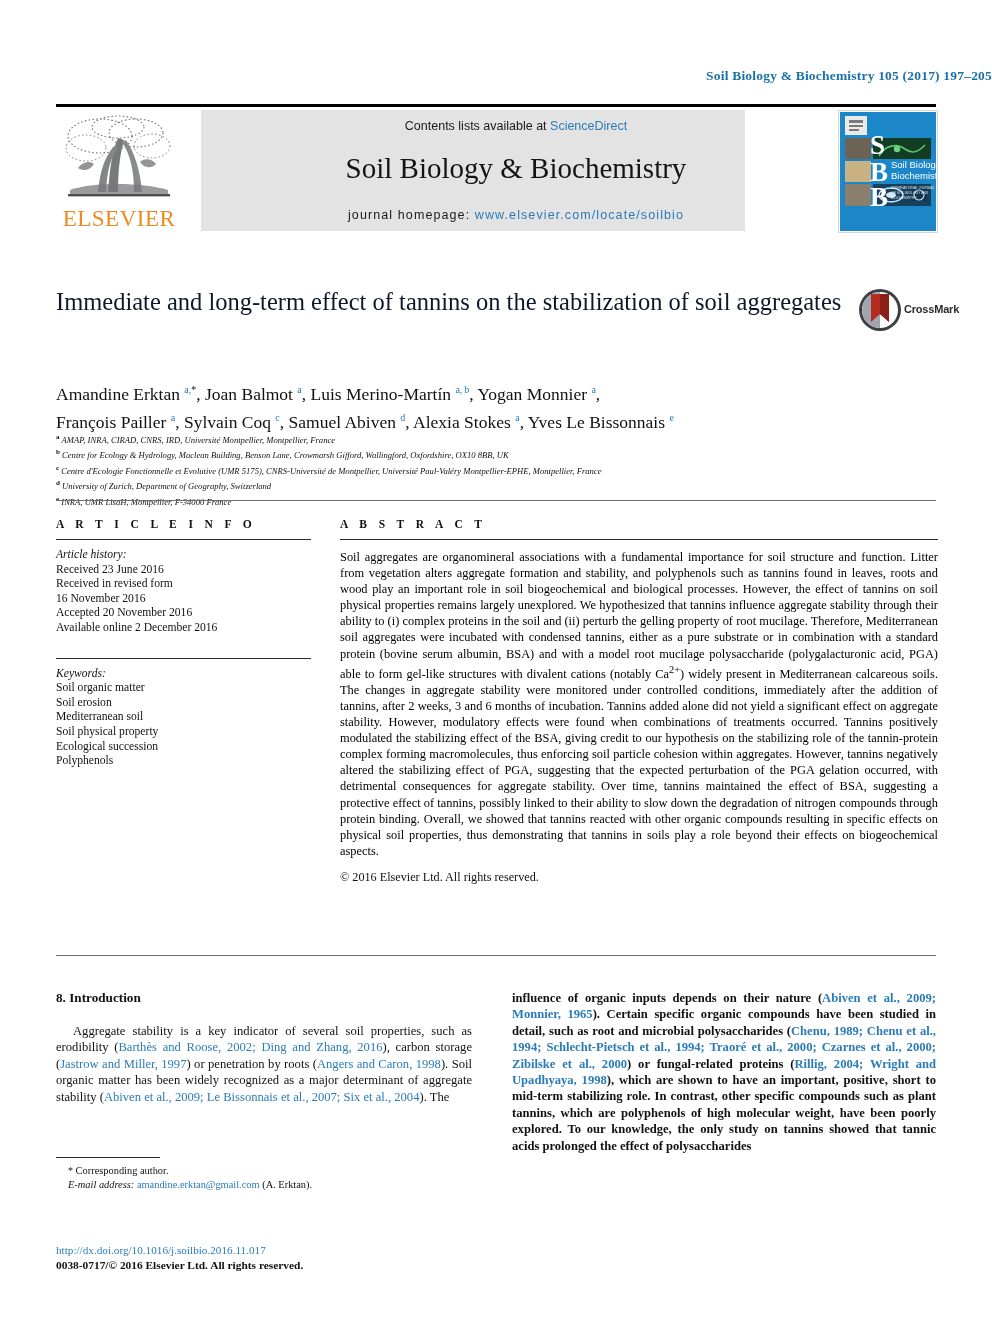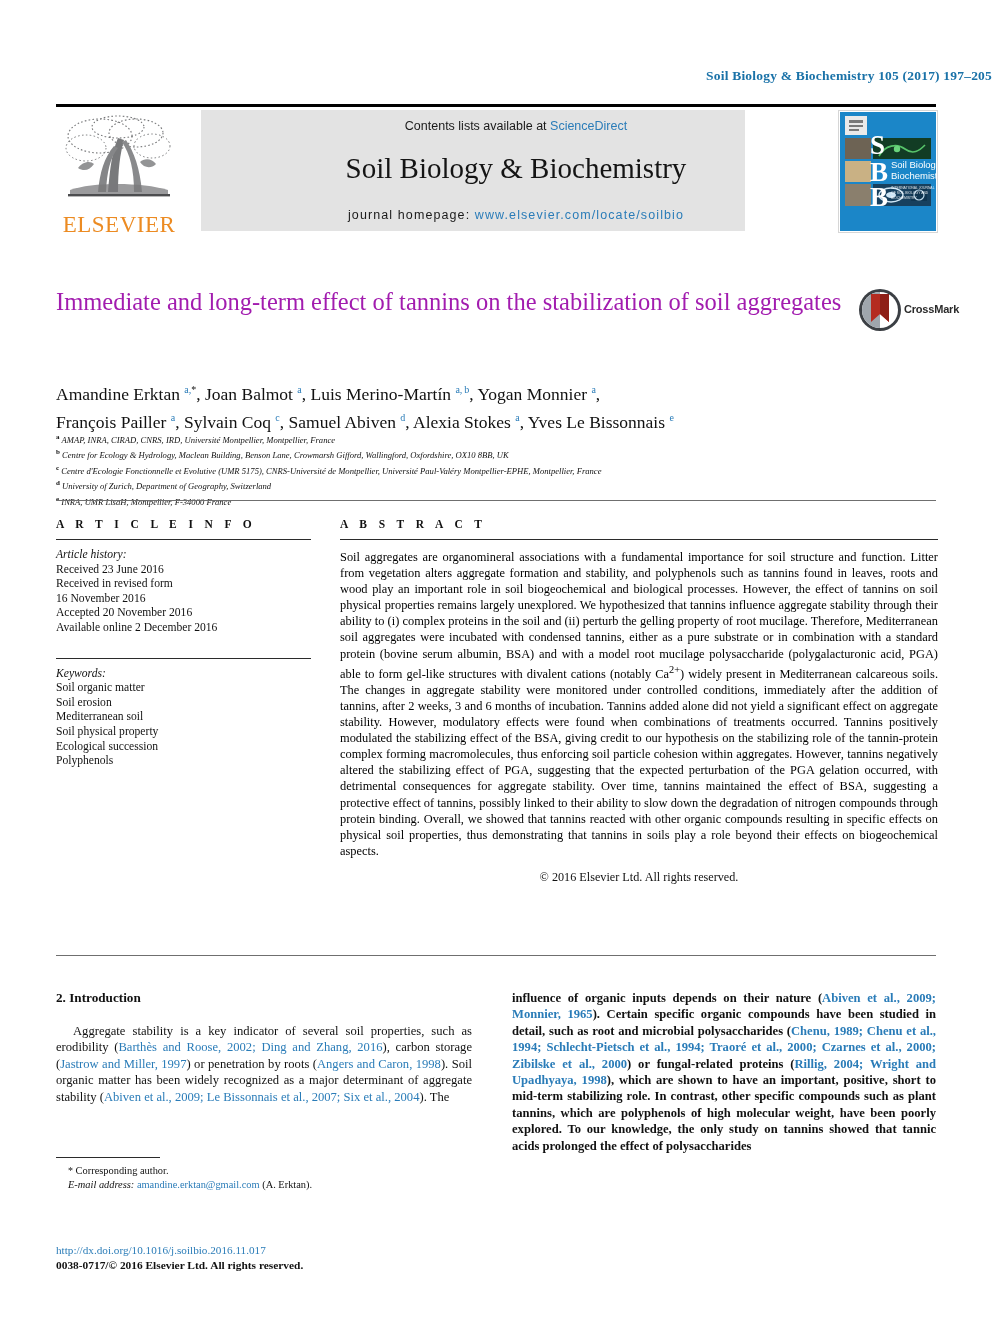--- a/index.html
+++ b/index.html
@@ -66,21 +66,20 @@
   .elsevier-word {
     position: absolute;
     left: 0;
     top: 96px;
     width: 126px;
     text-align: center;
     font-family: "Liberation Serif", serif;
     font-size: 23px;
     letter-spacing: .5px;
     color: #ec8b22;
-    margin-top: 6px;
   }
   .center-box {
     position: absolute;
     left: 145px;
     top: 6px;
     width: 544px;
     height: 121px;
     background: #e3e3e3;
   }
   .contents-line {
@@ -132,21 +131,21 @@
   .title-block {
     position: absolute;
     left: 56px;
     top: 286px;
     width: 790px;
   }
   .paper-title {
     font-family: "Liberation Serif", serif;
     font-size: 24.5px;
     line-height: 31px;
-    color: #a21caf;
+    color: #0f172a;
   }
   .crossmark {
     position: absolute;
     left: 858px;
     top: 288px;
     width: 86px;
     height: 46px;
   }
   .crossmark-mark {
     position: absolute;
@@ -248,21 +247,21 @@
   .abs-body {
     margin-top: 9px;
     font-family: "Liberation Serif", serif;
     font-size: 12.4px;
     line-height: 16.1px;
     text-align: justify;
     color: #000000;
   }
   .copyline {
     margin-top: 11px;
-    text-align: center;
+    text-align: left;
     font-family: "Liberation Serif", serif;
     font-size: 12.2px;
     color: #111;
   }
   .rule-bottom {
     position: absolute;
     left: 56px;
     top: 955px;
     width: 880px;
     height: 1px;
@@ -476,21 +475,21 @@
     <div class="hr-thin"></div>
     <div class="abs-body">
       <span>Soil aggregates are organomineral associations with a fundamental importance for soil structure and function. Litter from vegetation alters aggregate formation and stability, and polyphenols such as tannins found in leaves, roots and wood play an important role in soil biogeochemical and biological processes. However, the effect of tannins on soil physical properties remains largely unexplored. We hypothesized that tannins influence aggregate stability through their ability to (i) complex proteins in the soil and (ii) perturb the gelling property of root mucilage. Therefore, Mediterranean soil aggregates were incubated with condensed tannins, either as a pure substrate or in combination with a standard protein (bovine serum albumin, BSA) and with a model root mucilage polysaccharide (polygalacturonic acid, PGA) able to form gel-like structures with divalent cations (notably Ca</span><sup>2+</sup><span>) widely present in Mediterranean calcareous soils. The changes in aggregate stability were monitored under controlled conditions, immediately after the addition of tannins, after 2 weeks, 3 and 6 months of incubation. Tannins added alone did not yield a significant effect on aggregate stability. However, modulatory effects were found when combinations of treatments occurred. Tannins positively modulated the stabilizing effect of the BSA, giving credit to our hypothesis on the stabilizing role of the tannin-protein complex forming macromolecules, thus enforcing soil particle cohesion within aggregates. However, tannins negatively altered the stabilizing effect of PGA, suggesting that the expected perturbation of the PGA gelation occurred, with detrimental consequences for aggregate stability. Over time, tannins maintained the effect of BSA, suggesting a protective effect of tannins, possibly linked to their ability to slow down the degradation of nitrogen compounds through protein binding. Overall, we showed that tannins reacted with other organic compounds resulting in specific effects on physical soil properties, thus demonstrating that tannins in soils play a role beyond their effects on biogeochemical aspects.</span>
     </div>
     <div class="copyline">© 2016 Elsevier Ltd. All rights reserved.</div>
   </div>
 
   <div class="rule-bottom"></div>
 
   <div class="body-left">
-    <div class="h1">2. Introduction</div>
+    <div class="h1">8. Introduction</div>
     <div class="para indent"><span>Aggregate stability is a key indicator of several soil properties, such as erodibility (</span><span class="cite">Barthès and Roose, 2002; Ding and Zhang, 2016</span><span>), carbon storage (</span><span class="cite">Jastrow and Miller, 1997</span><span>) or penetration by roots (</span><span class="cite">Angers and Caron, 1998</span><span>). Soil organic matter has been widely recognized as a major determinant of aggregate stability (</span><span class="cite">Abiven et al., 2009; Le Bissonnais et al., 2007; Six et al., 2004</span><span>). The</span></div>
   </div>
 
   <div class="body-right">
     <div class="para"><span>influence of organic inputs depends on their nature (</span><span class="cite">Abiven et al., 2009; Monnier, 1965</span><span>). Certain specific organic compounds have been studied in detail, such as root and microbial polysaccharides (</span><span class="cite">Chenu, 1989; Chenu et al., 1994; Schlecht-Pietsch et al., 1994; Traoré et al., 2000; Czarnes et al., 2000; Zibilske et al., 2000</span><span>) or fungal-related proteins (</span><span class="cite">Rillig, 2004; Wright and Upadhyaya, 1998</span><span>), which are shown to have an important, positive, short to mid-term stabilizing role. In contrast, other specific compounds such as plant tannins, which are polyphenols of high molecular weight, have been poorly explored. To our knowledge, the only study on tannins showed that tannic acids prolonged the effect of polysaccharides</span></div>
   </div>
 
   <div class="footnote">
     <div class="footnote-rule"></div>
     <div class="footnote-text">

